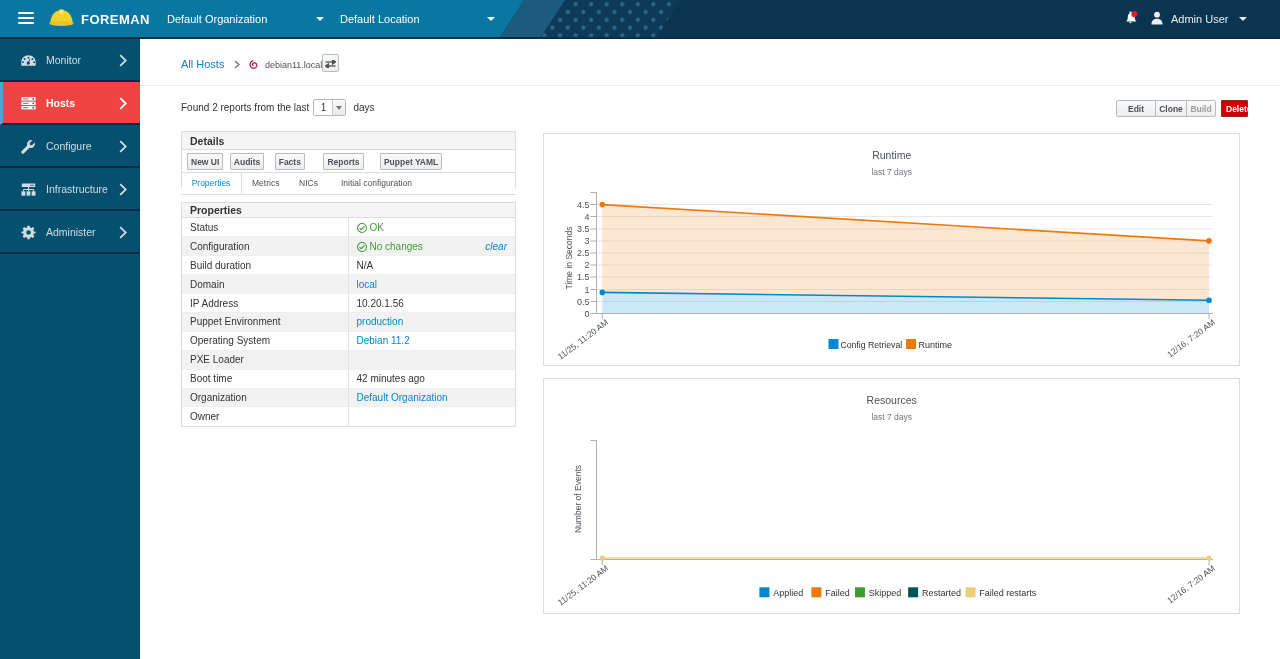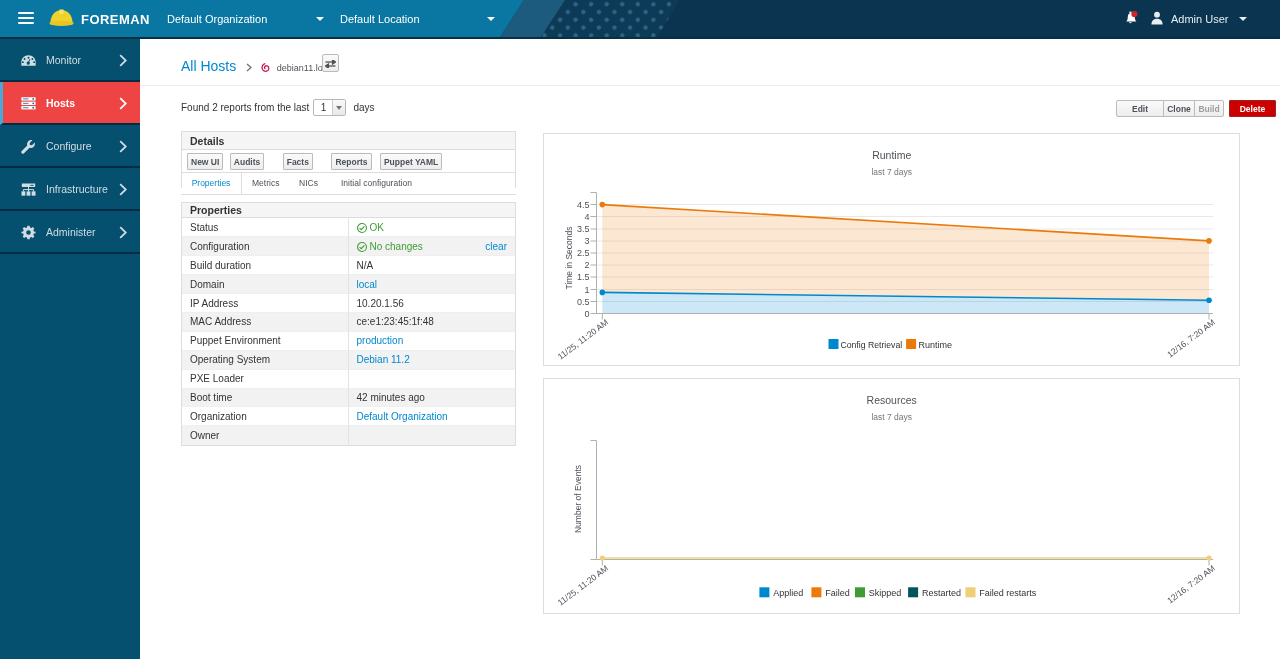--- a/index.html
+++ b/index.html
@@ -171,21 +171,21 @@
         </svg>
       <div class="label">Administer</div>
       <svg class="chev" width="8" height="13" viewBox="0 0 8 13">
           <path d="M1.2 1.2 L6.8 6.5 L1.2 11.8" stroke="#d2dde3" stroke-width="1.8" fill="none"></path>
         </svg>
     </div>
   </div>
 
   <div id="crumbbar" class="abs">
     <div class="abs" style="left:41px; top:19px; font-size:9px; color:#4d5258;">
-      <a class="link" href="#" style="font-size:14px;">All Hosts</a>
+      <a class="link" href="#" style="font-size:11px;">All Hosts</a>
       <svg style="margin:0 7px; vertical-align:-1px;" width="6" height="9" viewBox="0 0 6 9">
           <path d="M1 1 L5 4.5 L1 8" stroke="#72767b" stroke-width="1.4" fill="none"></path>
         </svg>
       <svg style="margin-right:3px; vertical-align:-2px;" width="10" height="11" viewBox="0 0 12.6 13">
           <path d="M4.81 1.81 L4.09 2.11 L3.44 2.52 L2.86 3.02 L2.36 3.59 L1.95 4.22 L1.65 4.9 L1.45 5.61 L1.36 6.33 L1.38 7.05 L1.49 7.75 L1.71 8.42 L2.02 9.04 L2.41 9.6 L2.87 10.09 L3.4 10.5 L3.97 10.82 L4.57 11.06 L5.19 11.2 L5.81 11.25 L6.43 11.21 L7.02 11.08 L7.58 10.87 L8.09 10.58 L8.55 10.23 L8.94 9.82 L9.27 9.36 L9.51 8.87 L9.68 8.36 L9.77 7.84 L9.79 7.33 L9.73 6.83 L9.59 6.35 L9.4 5.9 L9.14 5.5 L8.83 5.15 L8.49 4.86 L8.11 4.63 L7.71 4.46 L7.31 4.35 L6.9 4.31 L6.5 4.32 L6.11 4.4 L5.76 4.53 L5.43 4.7 L5.15 4.92 L4.91 5.17 L4.72 5.44 L4.57 5.73 L4.47 6.03 L4.43 6.33 L4.43 6.62 L4.47 6.9 L4.56 7.16 L4.68 7.39 L4.82 7.59 L4.99 7.76" stroke="#c4134e" stroke-width="1.6" fill="none" stroke-linecap="round"></path>
         </svg>
       <span>debian11.local</span>
     </div>
     <span class="abs" style="left:182px; top:15px; width:17px; height:18px; border:1px solid #bbb; border-radius:2px; background:linear-gradient(to bottom,#fafafa,#ededed);">
       <svg style="position:absolute; left:2px; top:5px;" width="11" height="8" viewBox="0 0 11 8">
@@ -200,30 +200,30 @@
   </div>
 
   <div id="reportline" class="abs">Found 2 reports from the last<span id="daysel">
         <span id="dayselnum">1</span>
         <span id="dayselarrow">
           <span></span>
         </span>
       </span><span style="margin-left:44px;">days</span></div>
 
   <div class="abs" style="left:1116px; top:100px; width:160px; white-space:nowrap;">
-    <span class="btn" style="width:48px; border-radius:2px 0 0 2px;">Edit</span><span class="btn" style="width:32px; margin-left:-1px; border-radius:0;">Clone</span><span class="btn disabled" style="width:30px; margin-left:-1px; border-radius:0 2px 2px 0;">Build</span><span class="btn danger" style="width:47px; margin-left:5px;">Delete</span>
+    <span class="btn" style="width:40px; border-radius:2px 0 0 2px;">Edit</span><span class="btn" style="width:32px; margin-left:-1px; border-radius:0;">Clone</span><span class="btn disabled" style="width:30px; margin-left:-1px; border-radius:0 2px 2px 0;">Build</span><span class="btn danger" style="width:27px; margin-left:5px;">Delete</span>
   </div>
 
   <div class="panel abs" style="left:181px; top:131px; width:335px; height:57px; border-bottom:none;">
     <div class="panel-heading" style="height:18px; padding:3px 8px 0;">Details</div>
     <div style="padding:3px 5px;">
       <span class="btn" style="margin-right:2px;">New UI</span>
-      <span class="btn" style="margin-right:14px;">Audits</span>
+      <span class="btn" style="margin-right:6px;">Audits</span>
       <span class="btn" style="margin-right:14px;">Facts</span>
-      <span class="btn" style="margin-right:4px;">Reports</span>
+      <span class="btn" style="margin-right:12px;">Reports</span>
       <span class="btn">Puppet YAML</span>
     </div>
   </div>
 
   <div id="tabs" class="abs">
     <div class="tab active" style="left:0; width:60px; text-align:center;">Properties</div>
     <div class="vline" style="left:60px;"></div>
     <div class="tab" style="left:71px;">Metrics</div>
     <div class="tab" style="left:118px;">NICs</div>
     <div class="tab" style="left:160px;">Initial configuration</div>
@@ -238,37 +238,33 @@
             <td><svg class="ok-ic" width="10" height="10" viewBox="0 0 11 11">
                 <circle cx="5.5" cy="5.5" r="4.9" fill="none" stroke="#3f9c35" stroke-width="1.2"></circle>
                 <path d="M2.8 5.7 L4.6 7.4 L8.2 3.7" fill="none" stroke="#3f9c35" stroke-width="1.3"></path>
               </svg><span class="green">OK</span></td>
           </tr>
       <tr>
             <td class="k">Configuration</td>
             <td><svg class="ok-ic" width="10" height="10" viewBox="0 0 11 11">
                 <circle cx="5.5" cy="5.5" r="4.9" fill="none" stroke="#3f9c35" stroke-width="1.2"></circle>
                 <path d="M2.8 5.7 L4.6 7.4 L8.2 3.7" fill="none" stroke="#3f9c35" stroke-width="1.3"></path>
-              </svg><span class="green">No changes</span><a class="link" style="float:right;" href="#">clear</a></td>
+              </svg><span class="green">No changes</span><a class="link" style="float:right;font-style:italic;" href="#">clear</a></td>
           </tr>
       <tr>
             <td class="k">Build duration</td>
             <td>N/A</td>
           </tr>
       <tr>
             <td class="k">Domain</td>
             <td><a class="link" href="#">local</a></td>
           </tr>
       <tr>
             <td class="k">IP Address</td>
             <td>10.20.1.56</td>
-          </tr>
-      <tr>
-            <td class="k">MAC Address</td>
-            <td>ce:e1:23:45:1f:48</td>
           </tr>
       <tr>
             <td class="k">Puppet Environment</td>
             <td><a class="link" href="#">production</a></td>
           </tr>
       <tr>
             <td class="k">Operating System</td>
             <td><a class="link" href="#">Debian 11.2</a></td>
           </tr>
       <tr>

